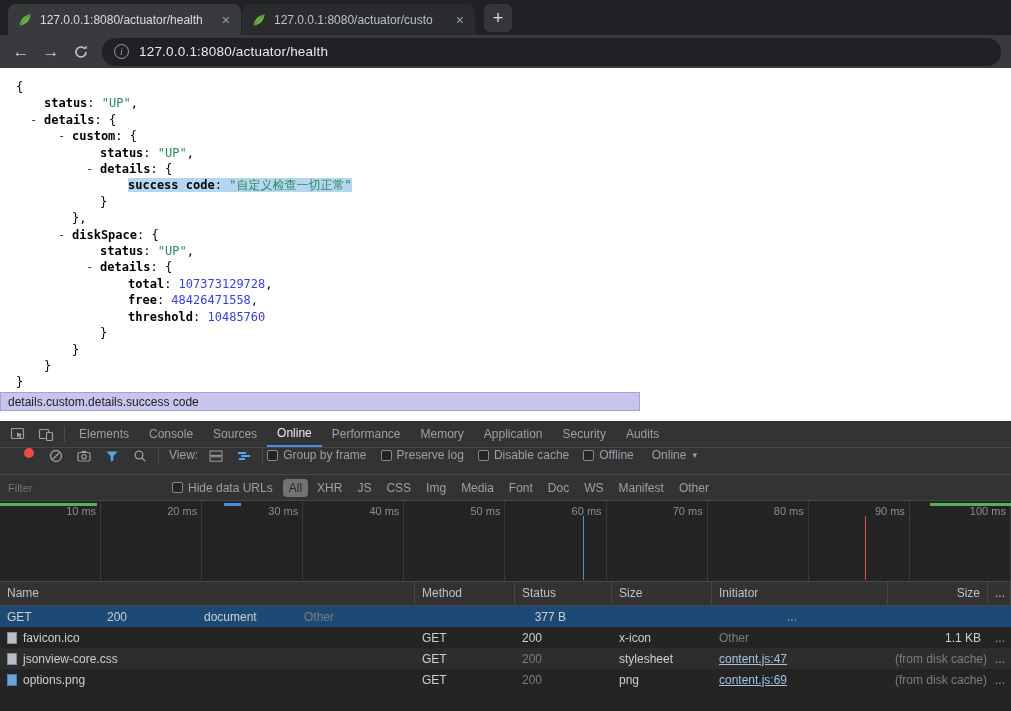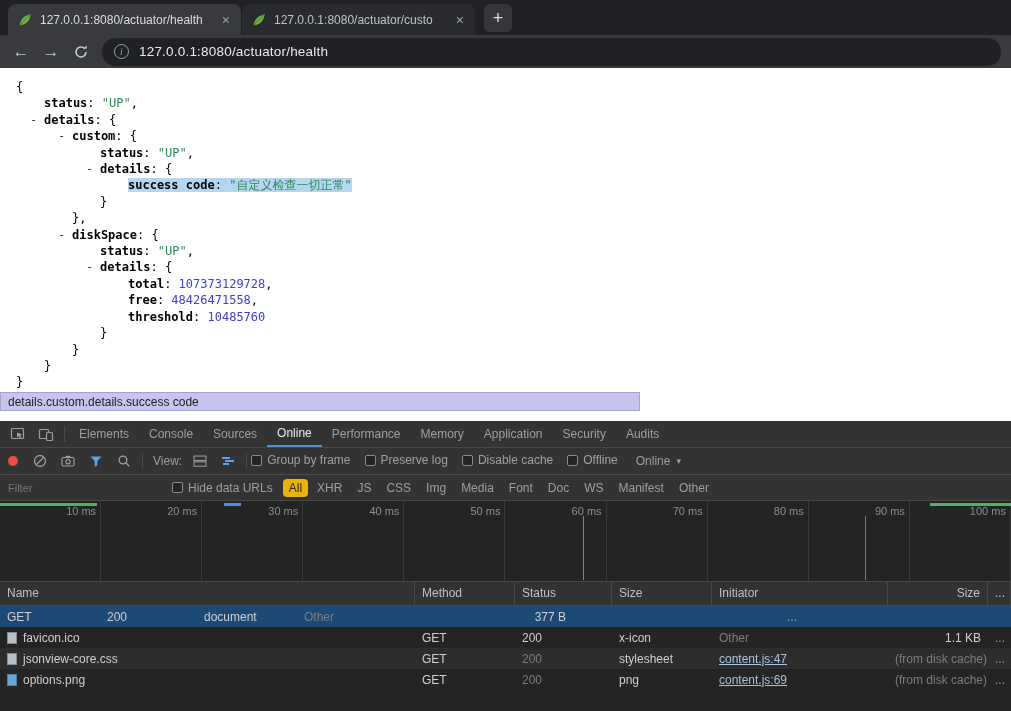--- a/index.html
+++ b/index.html
@@ -41,37 +41,37 @@
            font-size:12px;color:#1c1c1c;line-height:16px;padding:1px 0 0 7px}
 
   
   .devtools{height:290px;background:#242424;color:#9aa0a6;font-size:12px;display:flex;flex-direction:column}
   .dt-tabbar{height:26px;background:#333;display:flex;align-items:center;flex:0 0 26px;padding-left:4px}
   .tb-icon{width:16px;height:16px;margin:0 6px;display:inline-flex;align-items:center;justify-content:center}
   .vsep{width:1px;height:16px;background:#4a4a4a;margin:0 4px}
   .dt-tabs{display:flex;height:100%}
   .dt-tab{padding:0 10px;line-height:26px;color:#9aa0a6;height:26px}
   .dt-tab.active{color:#e8eaed;border-bottom:2px solid #4a90e2;line-height:24px}
-  .dt-toolbar2{height:27px;background:#333;border-top:1px solid #474747;display:flex;align-items:center;
-               flex:0 0 27px;padding:0 4px}
+  .dt-toolbar2{height:27px;background:#333;border-top:1px solid #474747;display:flex;align-items:flex-start;
+               flex:0 0 27px;padding:0 20px}
   .rec{width:10px;height:10px;border-radius:50%;background:#eb4a46;margin:0 8px 0 4px;flex:0 0 10px}
   .tb-label{margin:0 4px 0 6px;color:#9aa0a6}
   .cb-wrap{display:inline-flex;align-items:center;margin-right:14px;white-space:nowrap}
   .cb{width:11px;height:11px;border:1px solid #8a8a8a;border-radius:2px;background:#242424;margin-right:5px;flex:0 0 11px}
   .ddl{display:inline-flex;align-items:center;color:#9aa0a6;margin-left:4px}
   .ddl .arrow{font-size:9px;margin-left:6px;color:#9aa0a6}
   .dt-filterbar{height:26px;background:#333;border-top:1px solid #474747;display:flex;align-items:center;
                 flex:0 0 26px;padding:0 8px}
   input.filter{background:transparent;border:none;outline:none;color:#ccc;width:150px;font-size:11px;
                font-family:Liberation Sans, sans-serif}
   input.filter::placeholder{color:#757575}
   .dt-filterbar .cb-wrap{margin:0 10px 0 14px}
   .pills{display:flex;align-items:center}
   .pill{padding:2px 6px;border-radius:4px;margin-right:3px;color:#9aa0a6;white-space:nowrap}
-  .pill.active{background:#eab308;color:#26282b}
+  .pill.active{background:#737373;color:#26282b}
 
   .dt-timeline{height:81px;flex:0 0 81px;background:#242424;border-top:1px solid #474747;position:relative;display:flex}
   .tcell{flex:1;border-right:1px solid #3a3a3a;padding:3px 4px 0 0;text-align:right}
   .tlabel{font-size:11px;color:#8a8f94}
   .tl-bar{position:absolute;top:2px;height:3px}
   .tl-line{position:absolute;top:15px;bottom:1px;width:1px}
 
   .dt-thead{height:25px;flex:0 0 25px;background:#323232;border-top:1px solid #474747;border-bottom:1px solid #474747;
             display:flex;align-items:stretch}
   .th{padding:0 7px;border-right:1px solid #474747;line-height:23px;color:#bdc1c6;white-space:nowrap;overflow:hidden}

